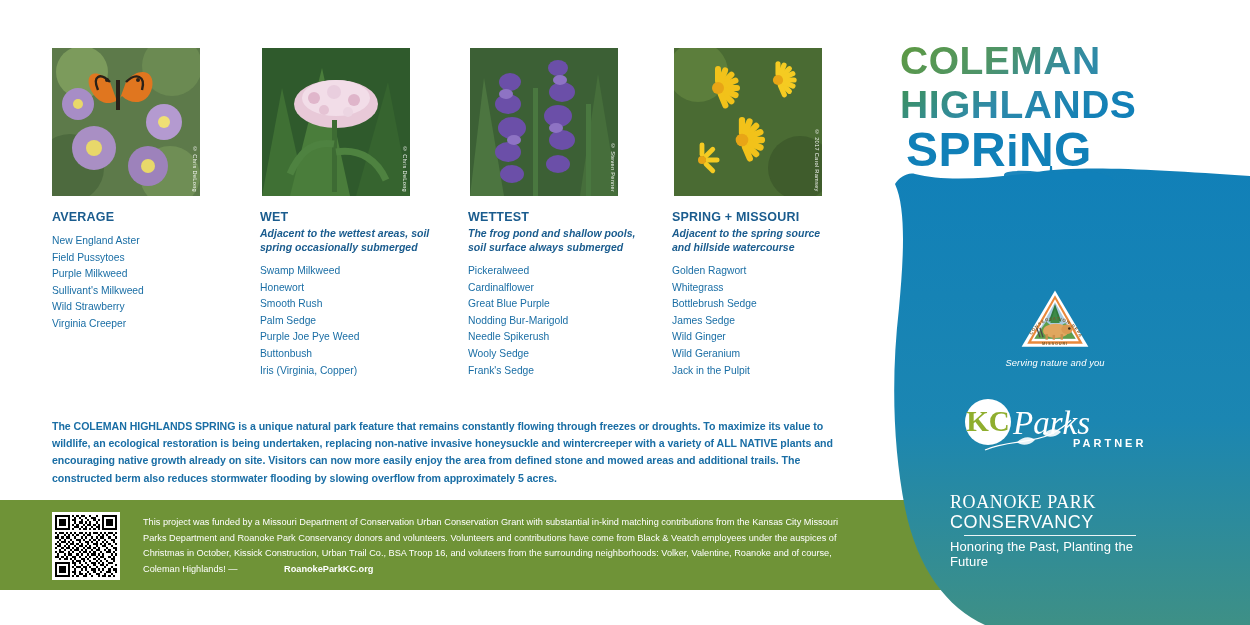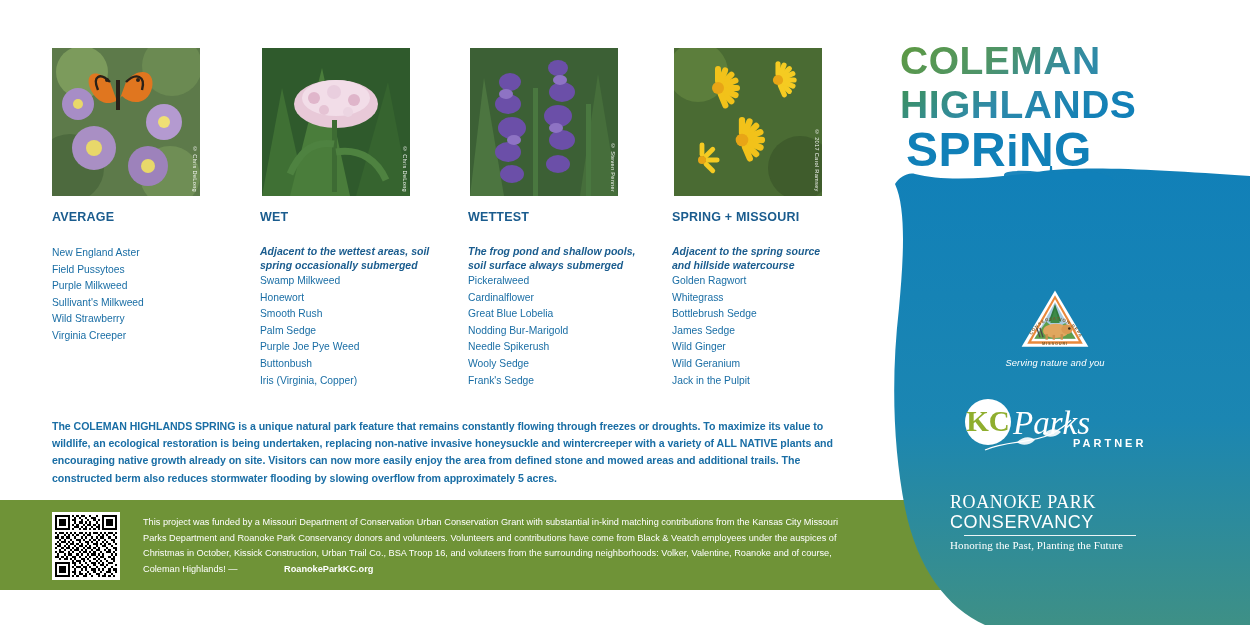--- a/index.html
+++ b/index.html
@@ -35,27 +35,27 @@
     font-size:5.6px; letter-spacing:.3px;
     color:#ffffff; opacity:.92;
     white-space:nowrap;
   }
 
   
   .cols { position:absolute; left:52px; top:210px; width:800px; }
   .col { position:absolute; top:0; width:205px; }
   .col-title {
     font-size:12.5px; font-weight:bold; letter-spacing:.2px;
-    color:#1a5c8e; margin-bottom:21px;
+    color:#1a5c8e; margin-bottom:3px;
   }
   .col-sub {
     font-size:10.5px; font-style:italic; font-weight:bold;
     color:#1a5c8e; line-height:13.5px;
   }
-  .plant-list { margin-top:1px; }
+  .plant-list { margin-top:9px; }
   .plant {
     font-size:10.3px; color:#1a6ea5; line-height:16.6px;
     white-space:nowrap;
   }
 
   
   .body-copy {
     position:absolute; left:52px; top:418px; width:790px;
     font-size:10.6px; font-weight:bold; line-height:17.2px;
     color:#1a6ea5; letter-spacing:-.05px;
@@ -85,21 +85,21 @@
     margin-top:3px; letter-spacing:.1px;
   }
 
   .logo-kc { position:absolute; left:955px; top:398px; width:190px; height:58px; }
   .logo-kc svg { display:block; }
 
   .logo-rpc { position:absolute; left:950px; top:492px; width:200px; text-align:left; color:#fff; }
   .rpc-l1 { font-family:"Liberation Serif", serif; font-size:18px; letter-spacing:.6px; line-height:20px; }
   .rpc-l2 { font-family:Liberation Sans, sans-serif; font-size:18px; letter-spacing:.6px; line-height:20px; }
   .rpc-rule { height:1px; background:#ffffff; margin:3px 14px 3px; opacity:.9; }
-  .rpc-tag { font-family:Liberation Serif, serif; font-size:11px; letter-spacing:.1px; }
+  .rpc-tag { font-family:Liberation Sans, sans-serif; font-size:13px; letter-spacing:.1px; }
 </style>
 </head>
 <body>
 
 <div class="page">
 
   <div class="green-band"></div>
 
   <div class="blue-panel">
     <svg viewBox="0 0 395 457" preserveAspectRatio="none">
@@ -312,21 +312,21 @@
 
     <div class="col" style="left:416px;">
       <div class="col-title">WETTEST</div>
       <div class="col-sub">
         <div>The frog pond and shallow pools,</div>
         <div>soil surface always submerged</div>
       </div>
       <div class="plant-list">
         <div class="plant">Pickeralweed</div>
         <div class="plant">Cardinalflower</div>
-        <div class="plant">Great Blue Lobelia</div>
+        <div class="plant">Great Blue Purple</div>
         <div class="plant">Nodding Bur-Marigold</div>
         <div class="plant">Needle Spikerush</div>
         <div class="plant">Wooly Sedge</div>
         <div class="plant">Frank's Sedge</div>
       </div>
     </div>
 
     <div class="col" style="left:620px; width:215px;">
       <div class="col-title">SPRING + MISSOURI</div>
       <div class="col-sub">

